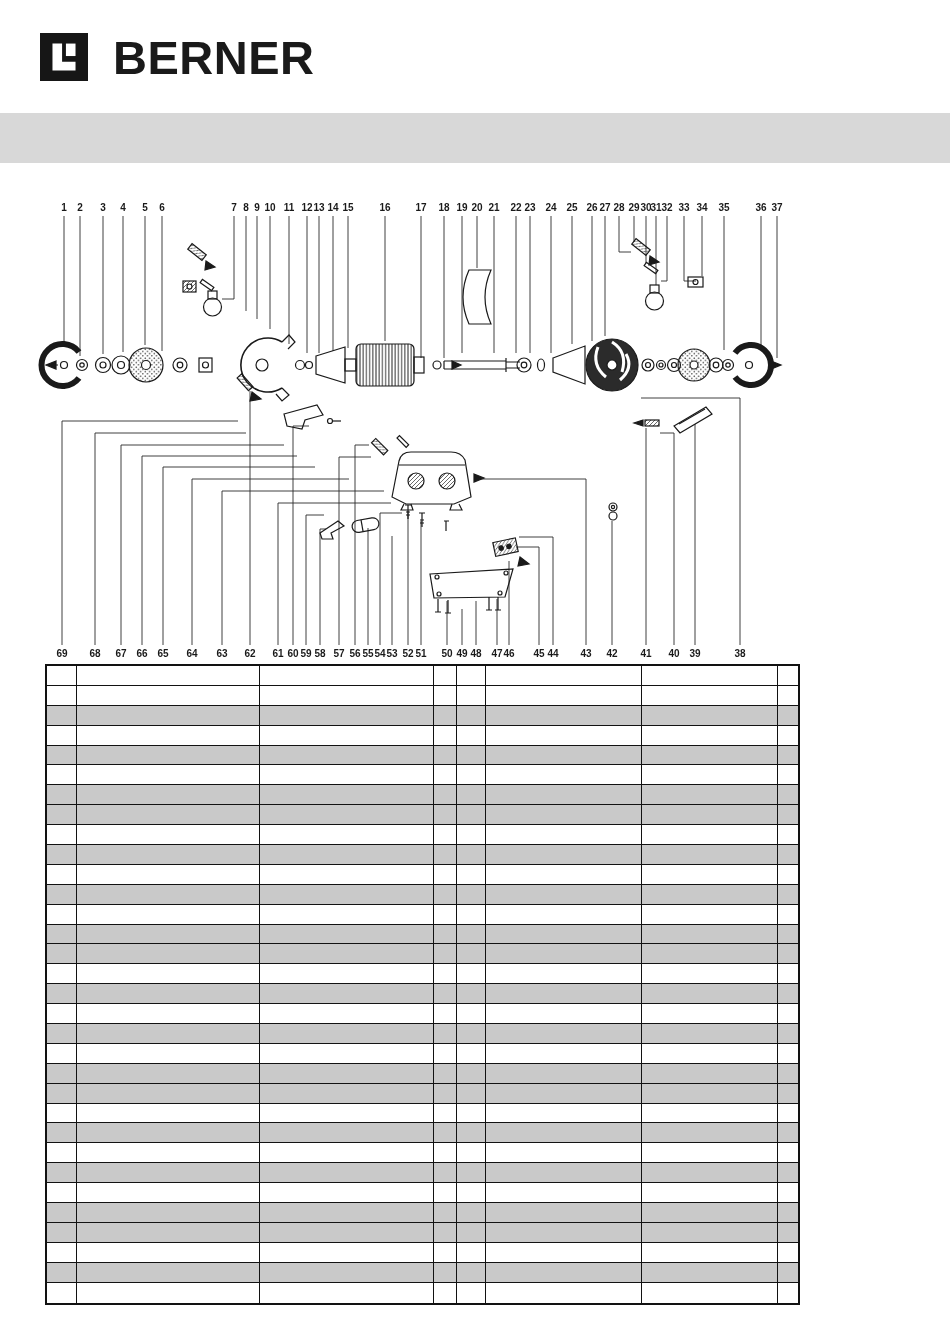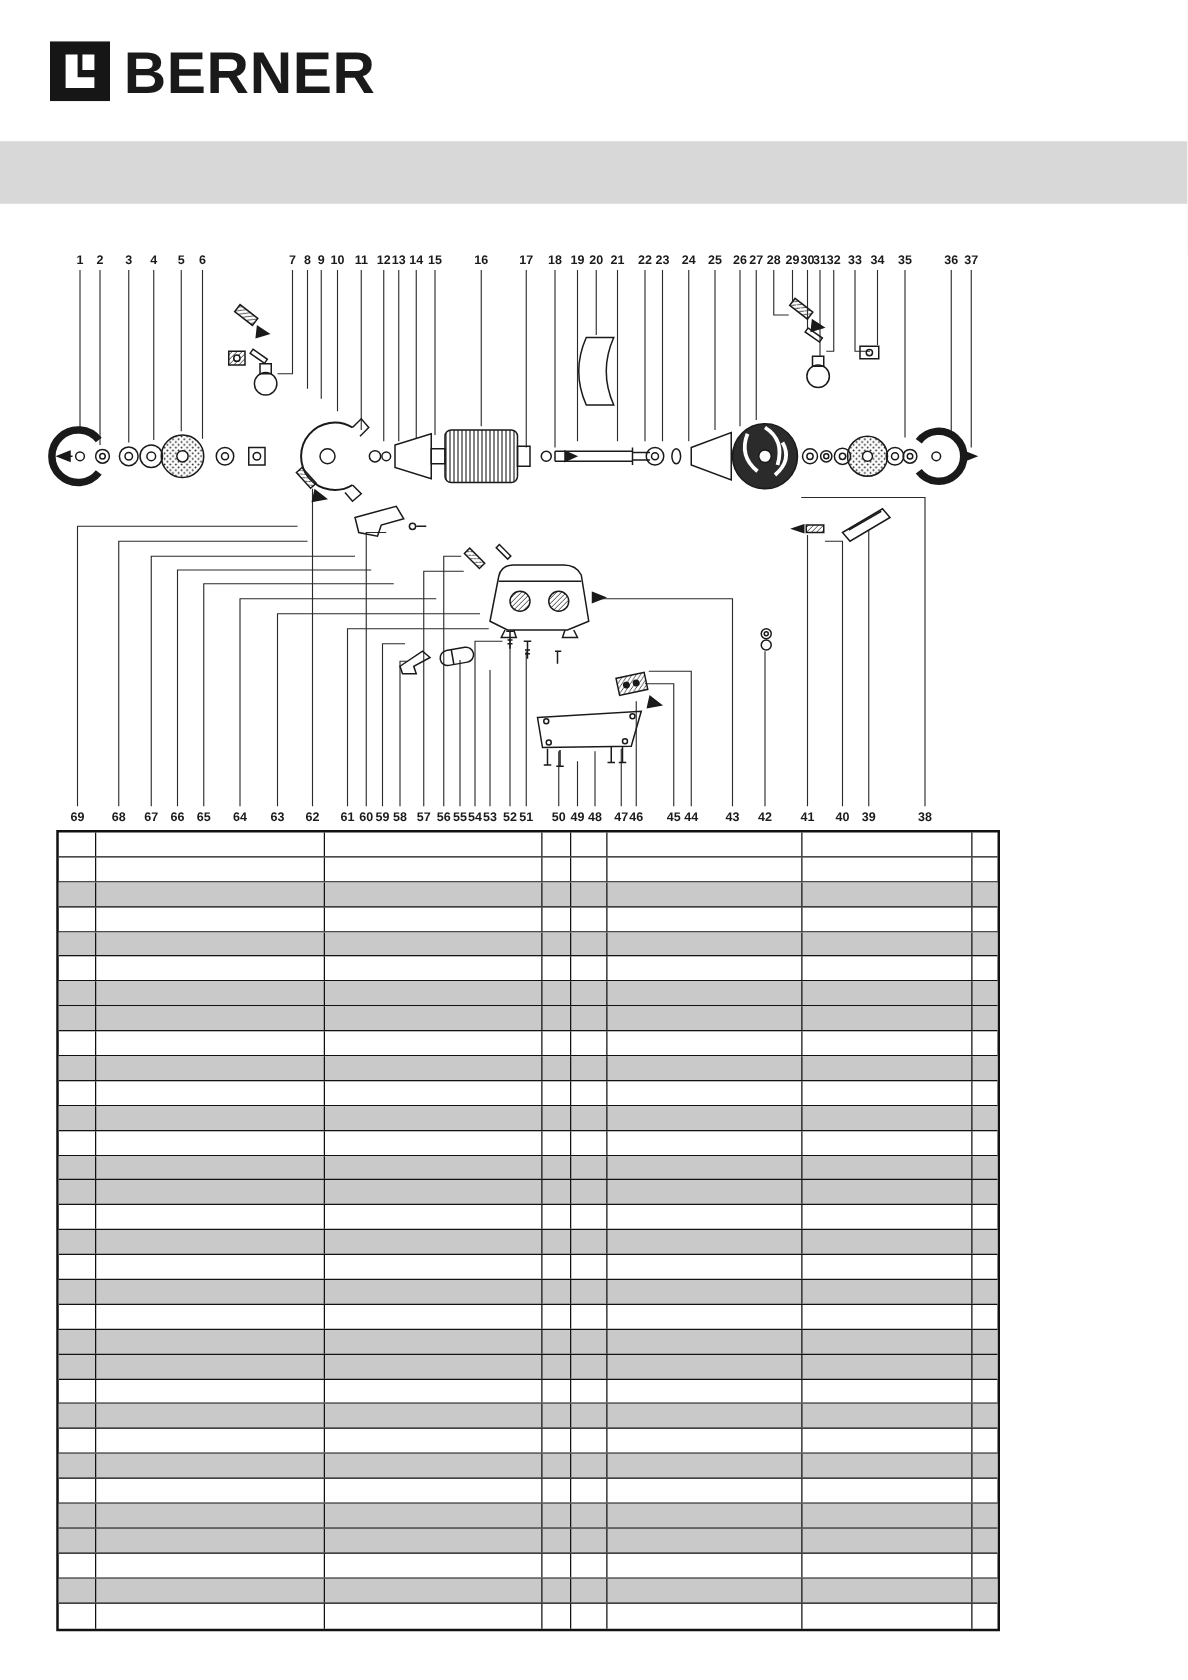--- a/index.html
+++ b/index.html
@@ -4,21 +4,21 @@
 <style>
   * { margin:0; padding:0; box-sizing:border-box; }
   html,body { background:#f2f2f2; }
   body { font-family:"Liberation Sans", sans-serif; }
   .page {
     position:relative; width:950px; height:1344px;
     background:#ffffff; margin:0 auto; overflow:hidden;
   }
   .logo {
     position:absolute; left:40px; top:33px;
-    display:flex; align-items:center; gap:11px;
+    display:flex; align-items:center; gap:25px;
   }
   .logo-icon { display:block; }
   .logo-text {
     font-size:47px; font-weight:900; letter-spacing:0.5px;
     color:var(--ink); line-height:1; font-family:"Liberation Sans", sans-serif;
   }
   .banner {
     position:absolute; left:0; top:113px; width:950px; height:50px;
     background:var(--banner-gray);
   }

